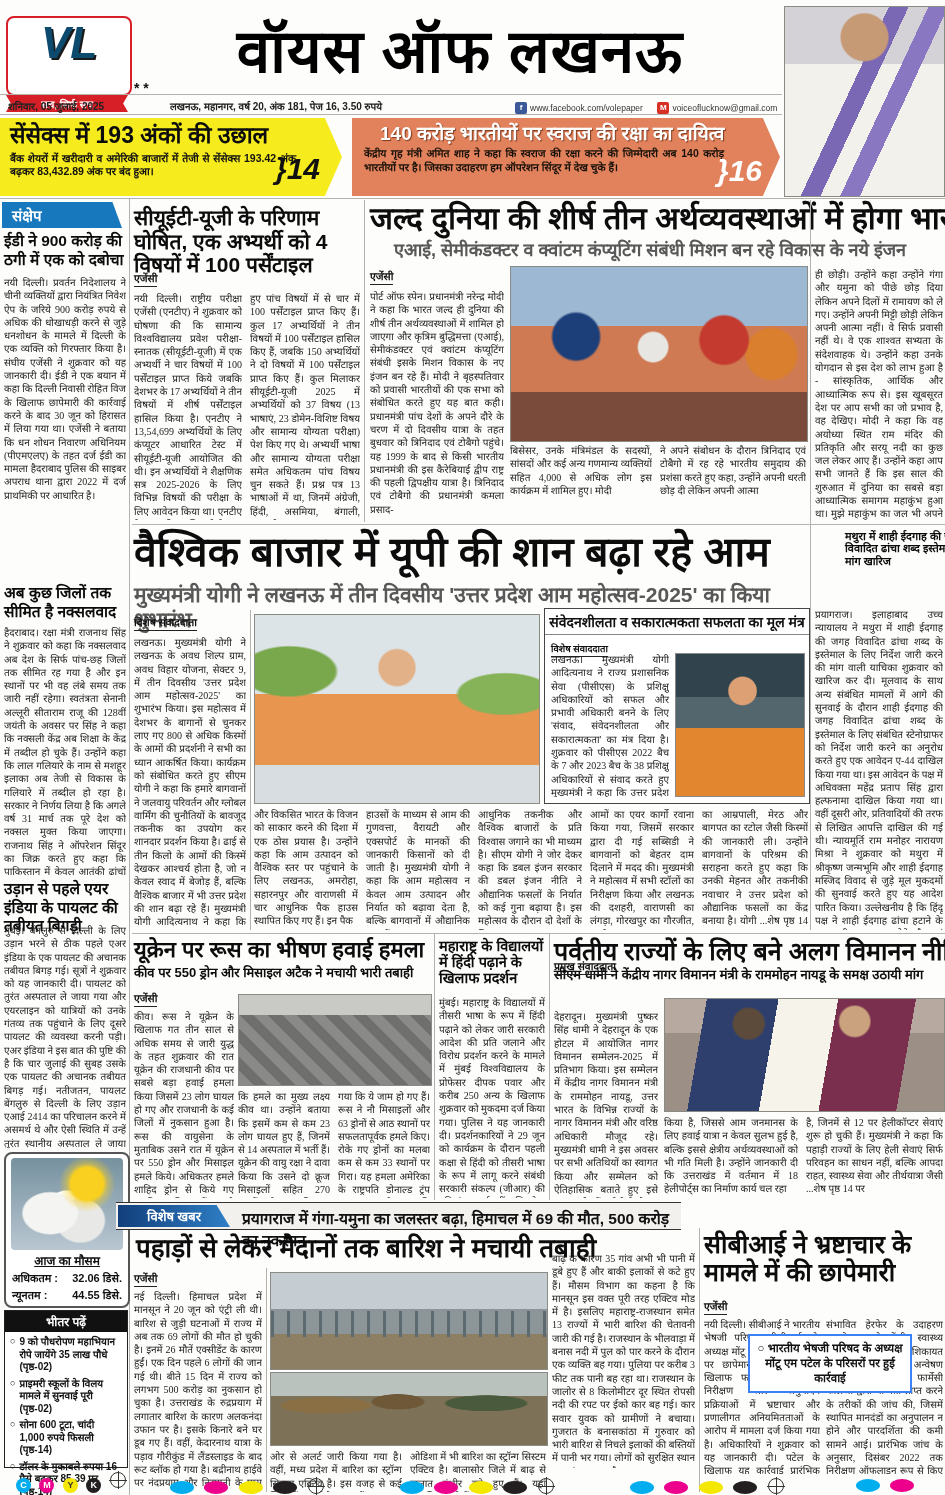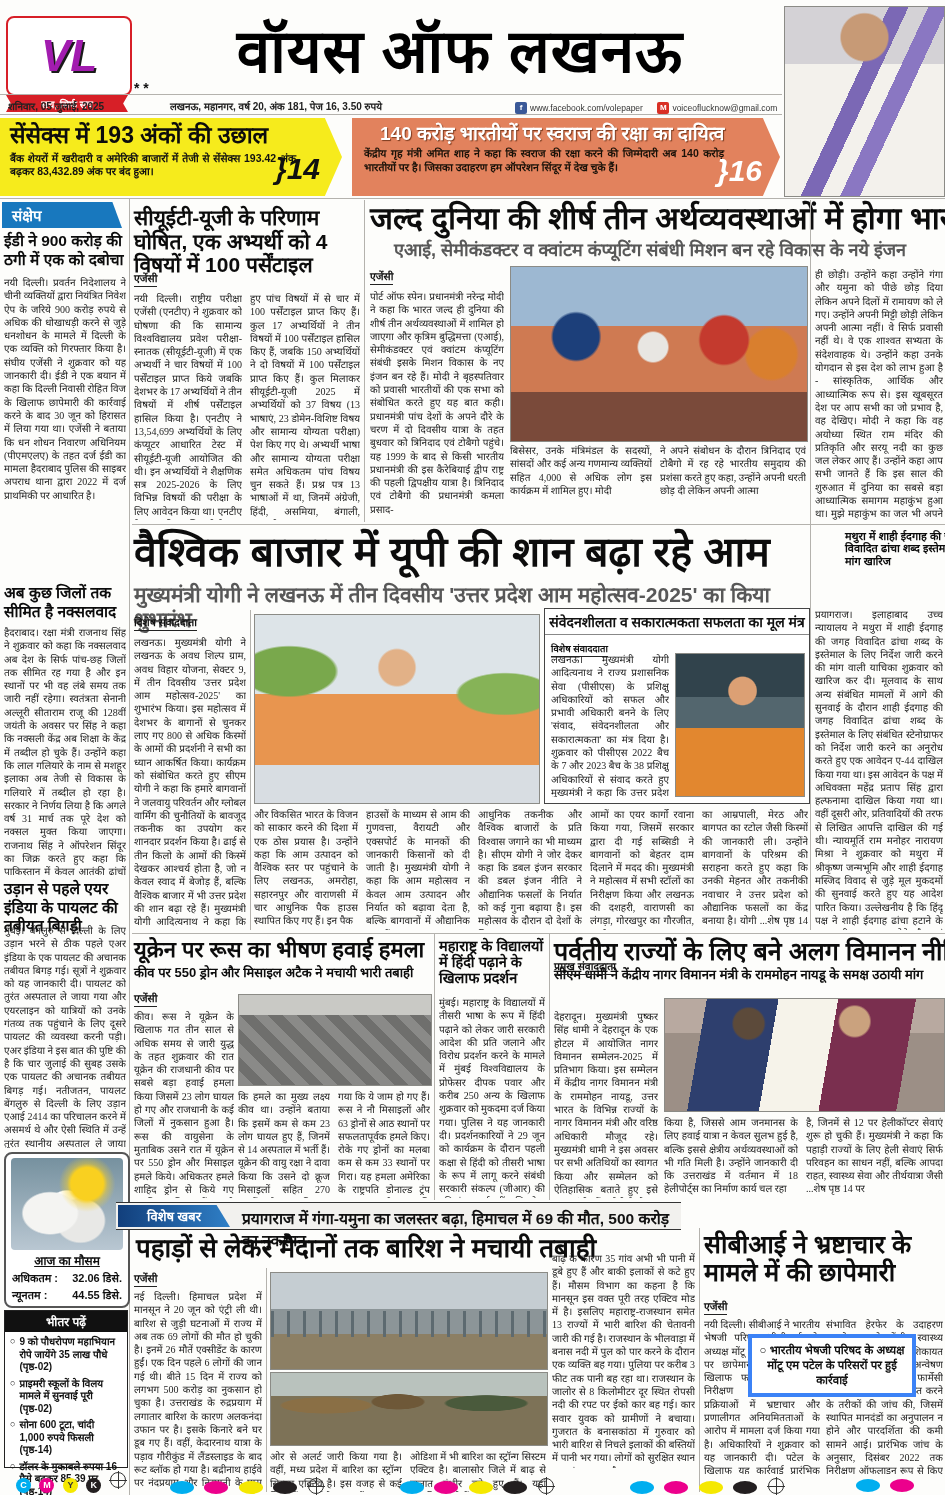--- a/index.html
+++ b/index.html
@@ -10,22 +10,22 @@
   .subhl{font-weight:bold;color:#585858;line-height:1.2;}
   .col{font-size:10px;line-height:1.33;text-align:justify;color:#1c1c1c;overflow:hidden;
        font-family:"Liberation Serif",serif;}
   .byline{font-weight:bold;font-size:10.5px;border-bottom:1.5px solid #222;display:inline-block;
           padding-bottom:1px;font-family:"Liberation Sans",sans-serif;}
   .vline{background:#b4b2ad;width:1px;}
   .hline{background:#b4b2ad;height:1px;}
   .photo{border:1px solid #8b8b86;overflow:hidden;}
   
   .logo-box{background:#fff;border:2px solid #d71f27;border-radius:8px;display:flex;
-            align-items:center;justify-content:center;font-weight:bold;font-style:italic;
-            font-size:44px;color:#a21caf;text-shadow:2px 2px 0 #1a1a1a;}
+            align-items:flex-start;justify-content:center;font-weight:bold;font-style:italic;
+            font-size:44px;color:#0c4a6e;text-shadow:2px 2px 0 #1a1a1a;}
   .logo-ribbon{background:#d71f27;color:#fff;font-size:10px;font-weight:bold;display:flex;
                align-items:center;justify-content:center;clip-path:polygon(0 0,100% 0,96% 50%,100% 100%,0 100%,4% 50%);}
   .paper-title{font-weight:bold;font-size:60px;letter-spacing:1px;text-align:center;color:#000;}
   .dateline{font-size:10px;font-weight:bold;color:#222;}
   .social-item{display:inline-flex;align-items:center;margin-left:10px;font-size:8.5px;color:#333;}
   .sicon{width:12px;height:12px;display:inline-flex;align-items:center;justify-content:center;
          color:#fff;font-size:8px;font-weight:bold;margin-right:3px;border-radius:2px;}
   
   .teaser-yellow{background:#f6eb1c;clip-path:polygon(0 0,95% 0,100% 50%,95% 100%,0 100%);}
   .teaser-orange{background:#e2825d;clip-path:polygon(0 0,96% 0,100% 50%,96% 100%,0 100%);}
@@ -47,21 +47,21 @@
   .inside-box{border:1.5px solid #222;background:#fff;}
   .inside-head{background:#111;color:#fff;font-weight:bold;font-size:12px;text-align:center;padding:2px 0;}
   .inside-item{font-size:10px;font-weight:bold;line-height:1.25;margin:4px 5px;display:flex;}
   .inside-item .dot{margin-right:4px;font-size:9px;}
   
   .strip{background:#f2f1ee;border-top:1.5px solid #333;border-bottom:1.5px solid #333;}
   .strip-tag{background:linear-gradient(90deg,#123f7c,#2f7fc6);color:#fff;font-weight:bold;font-size:13px;
              display:flex;align-items:center;justify-content:center;
              clip-path:polygon(0 0,88% 0,100% 100%,0 100%);}
   .strip-text{font-weight:bold;font-size:15.5px;}
-  .pullquote{border:4px solid #3b82f6;background:#fff;font-size:11.5px;font-weight:bold;
+  .pullquote{border:2px solid #3b82f6;background:#fff;font-size:11.5px;font-weight:bold;
              padding:5px;text-align:center;line-height:1.3;}
   .boxart{border:1.5px solid #444;background:#fff;}
   .boxart-title{font-weight:bold;font-size:14px;text-align:center;border-bottom:1px solid #888;padding:3px 0;}
   
   .oval{width:24px;height:13px;border-radius:50%;display:inline-block;margin-right:6px;}
   .reg{width:14px;height:14px;border:1px solid #333;border-radius:50%;display:inline-block;position:relative;}
   .reg:before,.reg:after{content:"";position:absolute;background:#333;}
   .reg:before{left:50%;top:-2px;width:1px;height:18px;}
   .reg:after{top:50%;left:-2px;height:1px;width:18px;}
   .cletter{width:15px;height:15px;border-radius:50%;color:#fff;font-size:9px;font-weight:bold;

